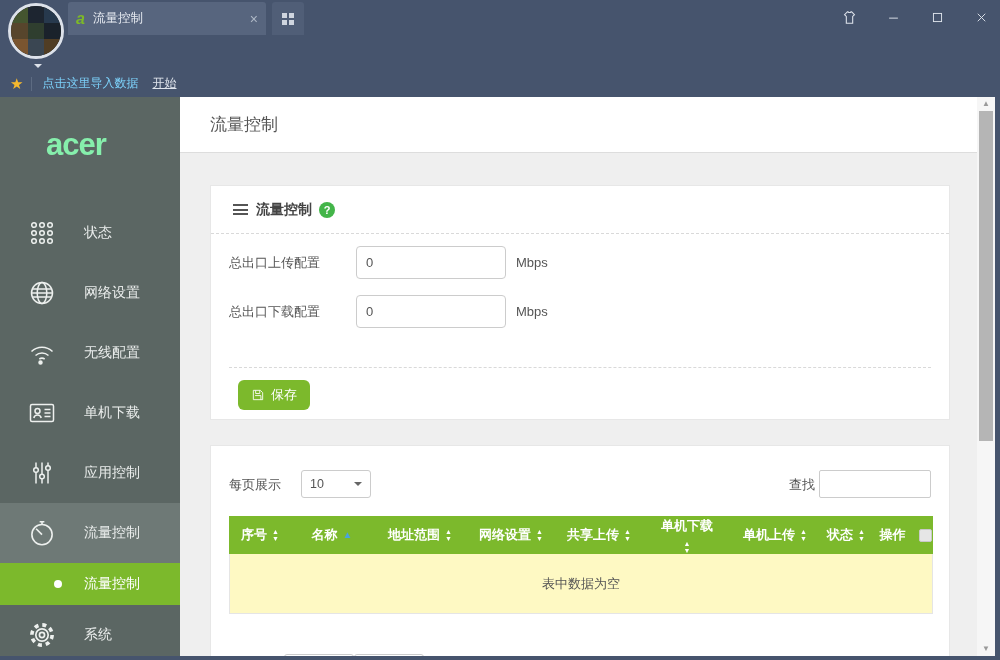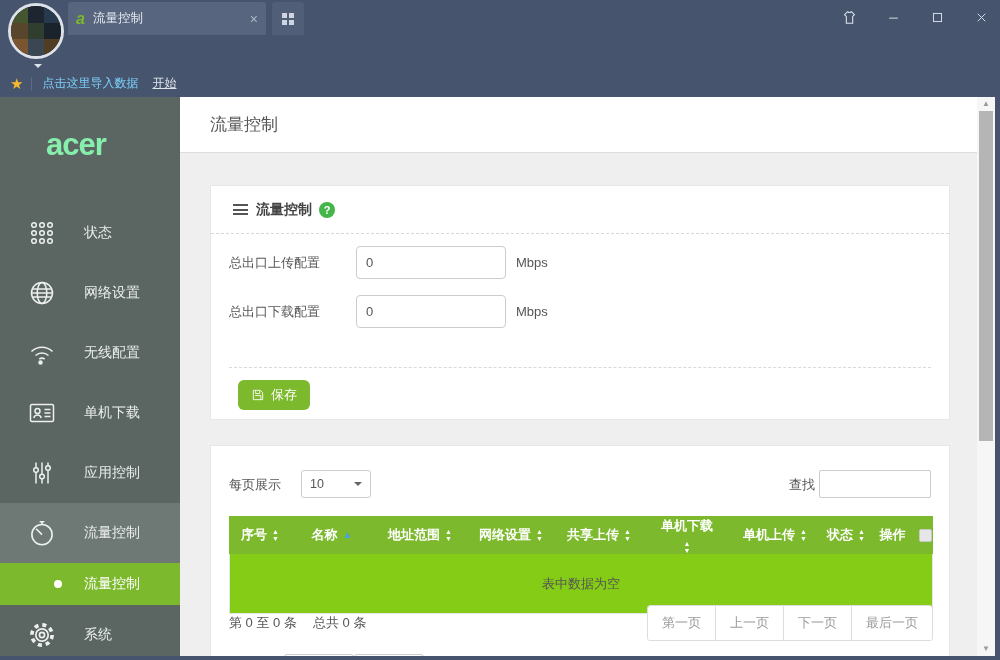--- a/index.html
+++ b/index.html
@@ -112,21 +112,21 @@
   .th:nth-child(4){width:88px;} .th:nth-child(5){width:88px;} .th:nth-child(6){width:88px;flex-direction:column;}
   .th:nth-child(7){width:88px;} .th:nth-child(8){width:54px;} .th:nth-child(9){width:44px;}
   .th.th-check { flex:1; justify-content:center; }
   .sort { display:inline-flex; flex-direction:column; align-items:center; line-height:0; }
   .sort::before { content:"▲"; font-size:7px; line-height:7px; color:#fff; }
   .sort::after  { content:"▼"; font-size:7px; line-height:7px; color:#fff; }
   .sort[data-dir="asc"]::before { content:"▲"; font-size:10px; line-height:10px; color:#4aa3dc; }
   .sort[data-dir="asc"]::after  { content:""; }
   .sort[data-dir="none"]::before, .sort[data-dir="none"]::after { content:""; }
   .checkbox { width:13px; height:13px; background:#e6e6e6; border:1px solid #c9c9c9; border-radius:2px; }
-  .tbody-empty { height:60px; border:1px solid #e5e5e5; border-top:none; display:flex; align-items:center; justify-content:center; font-size:13px; color:#555; background:#84cc16; }
+  .tbody-empty { height:60px; border:1px solid #e5e5e5; border-top:none; display:flex; align-items:center; justify-content:center; font-size:13px; color:#555; background:#fef9c3; }
 
   .tbl-footer { position:absolute; left:18px; top:160px; width:704px; height:34px; display:flex; align-items:center; }
   .tbl-info { font-size:13px; color:#555; display:flex; gap:16px; flex:1; }
   .page-group { display:flex; border:1px solid #ddd; border-radius:3px; overflow:hidden; }
   .page-btn { background:#fff; border:none; border-left:1px solid #ddd; color:#9b9b9b; font-size:13px; padding:8px 14px; font-family:inherit; }
   .page-btn:first-child { border-left:none; }
 
   .cut-btn { position:absolute; top:208px; width:70px; height:30px; background:#fff; border:1px solid #ccc; border-radius:3px; }
   .cut-btn.b1 { left:73px; } .cut-btn.b2 { left:143px; }
 
@@ -474,32 +474,20 @@
             </span>
           <span class="th th-check">
               <span class="checkbox"></span>
             </span>
         </div>
         <div class="tbody-empty">
           <span>表中数据为空</span>
         </div>
       </div>
 
-      <div class="tbl-footer">
-        <span class="tbl-info">
-          <span>第 0 至 0 条</span>
-          <span>总共 0 条</span>
-        </span>
-        <span class="page-group">
-          <button class="page-btn">第一页</button>
-          <button class="page-btn">上一页</button>
-          <button class="page-btn">下一页</button>
-          <button class="page-btn">最后一页</button>
-        </span>
-      </div>
 
       <div class="cut-btn b1"></div>
       <div class="cut-btn b2"></div>
     </div>
   </div>
 
   <div class="scrollbar">
     <div class="sb-arrow up">▲</div>
     <div class="sb-thumb"></div>
     <div class="sb-arrow down">▼</div>

